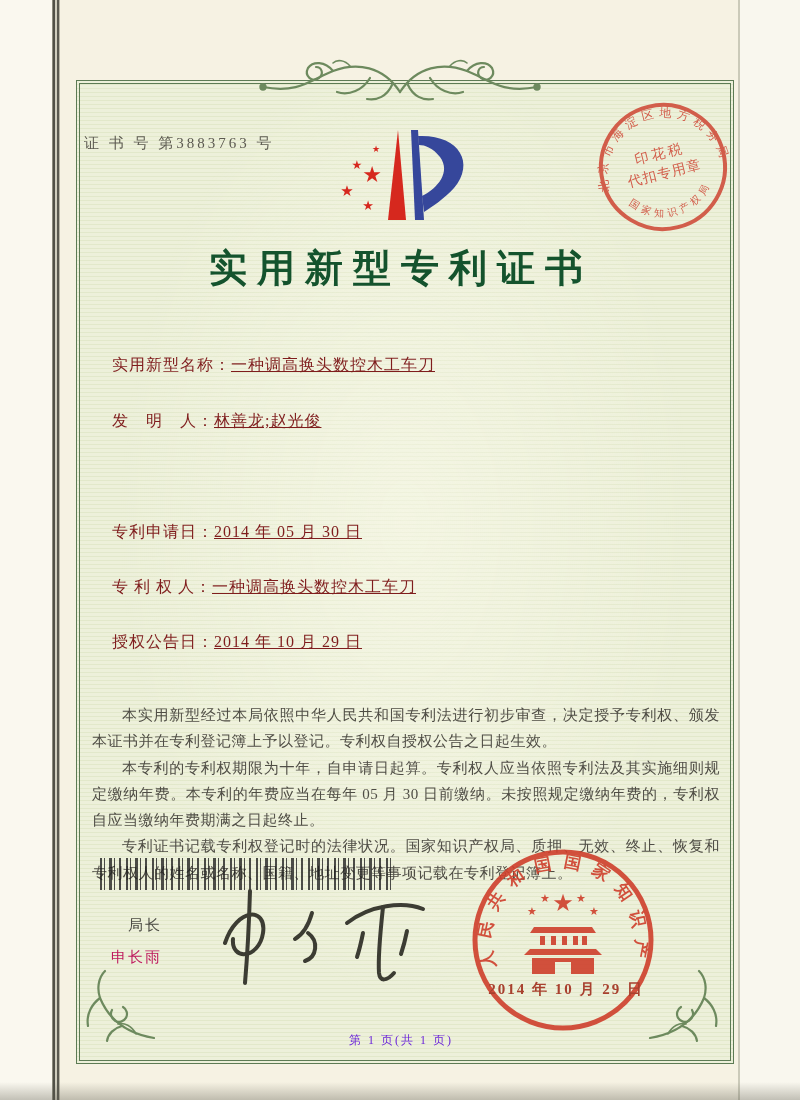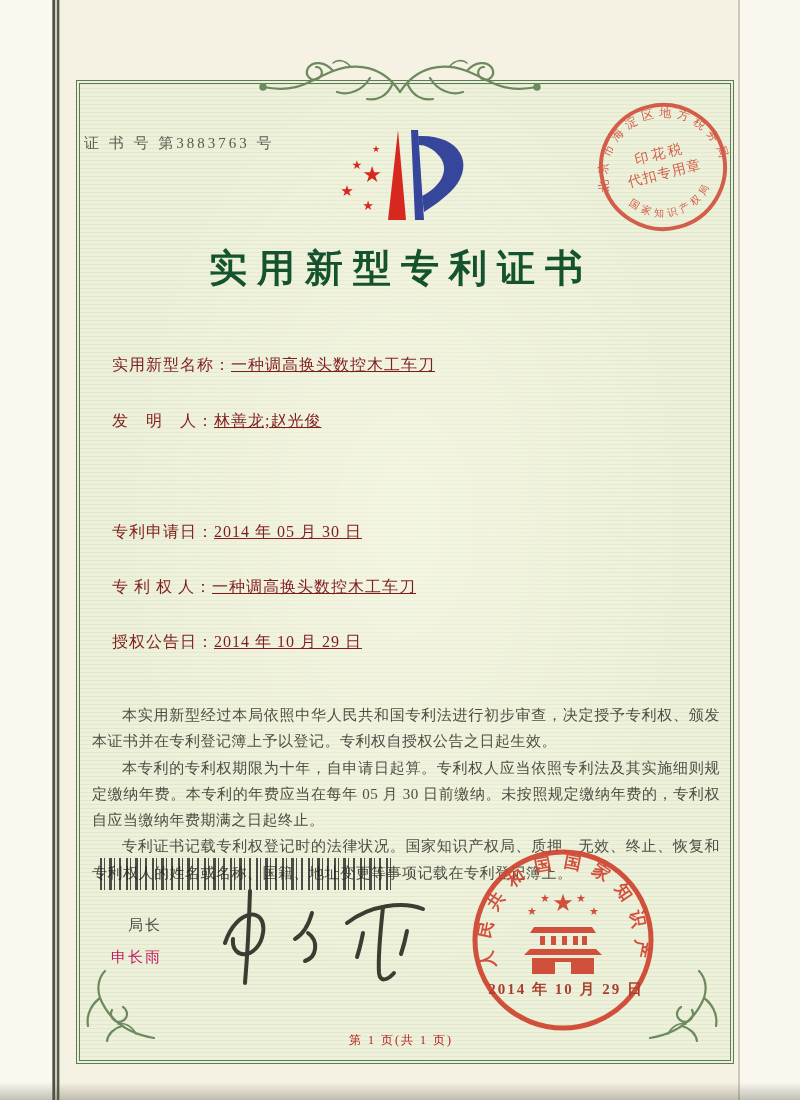--- a/index.html
+++ b/index.html
@@ -36,21 +36,21 @@
 
   .barcode{left:100px; top:858px; width:292px; height:32px; opacity:.78;
     background-image:repeating-linear-gradient(90deg,#1d1d1d 0 2px,transparent 2px 4px,#1d1d1d 4px 5px,transparent 5px 9px,#1d1d1d 9px 12px,transparent 12px 14px,#1d1d1d 14px 15px,transparent 15px 19px,#1d1d1d 19px 21px,transparent 21px 26px);}
 
   .director-title{left:128px; top:916px; font-size:15px; color:#4a4a42; letter-spacing:2px;}
   .director-name{left:111px; top:948px; font-size:15px; color:#be185d; letter-spacing:2px;}
 
   .seal-date{left:468px; top:980px; width:196px; text-align:center; font-size:15px;
     color:#a8402e; letter-spacing:2px; font-weight:600;}
 
-  .footer{left:76px; top:1032px; width:650px; text-align:center; font-size:12px; color:#b91c1c; letter-spacing:2px;}
+  .footer{left:76px; top:1032px; width:650px; text-align:center; font-size:12px; color:#6d28d9; letter-spacing:2px;}
 
   .stamp-wrap{left:592px; top:96px; width:142px; height:142px; transform:rotate(-14deg); opacity:.88;}
   .seal-wrap{left:468px; top:845px; width:190px; height:190px; opacity:.9;}
   .logo-wrap{left:332px; top:126px; width:146px; height:112px;}
   .sig-wrap{left:195px; top:885px; width:240px; height:105px;}
   .orn-top{left:245px; top:52px; width:310px; height:58px;}
   .orn-br{left:646px; top:964px; width:80px; height:80px;}
   .orn-bl{left:78px; top:964px; width:80px; height:80px; transform:scaleX(-1);}
 </style>
 </head>

